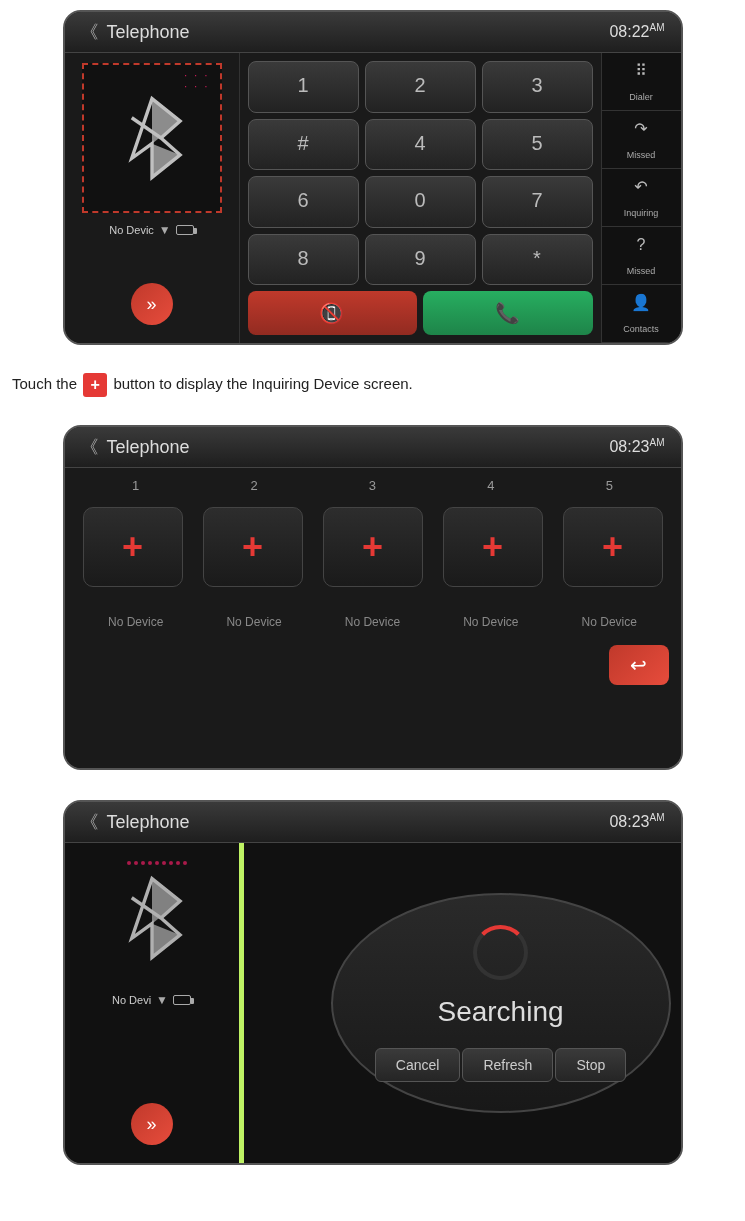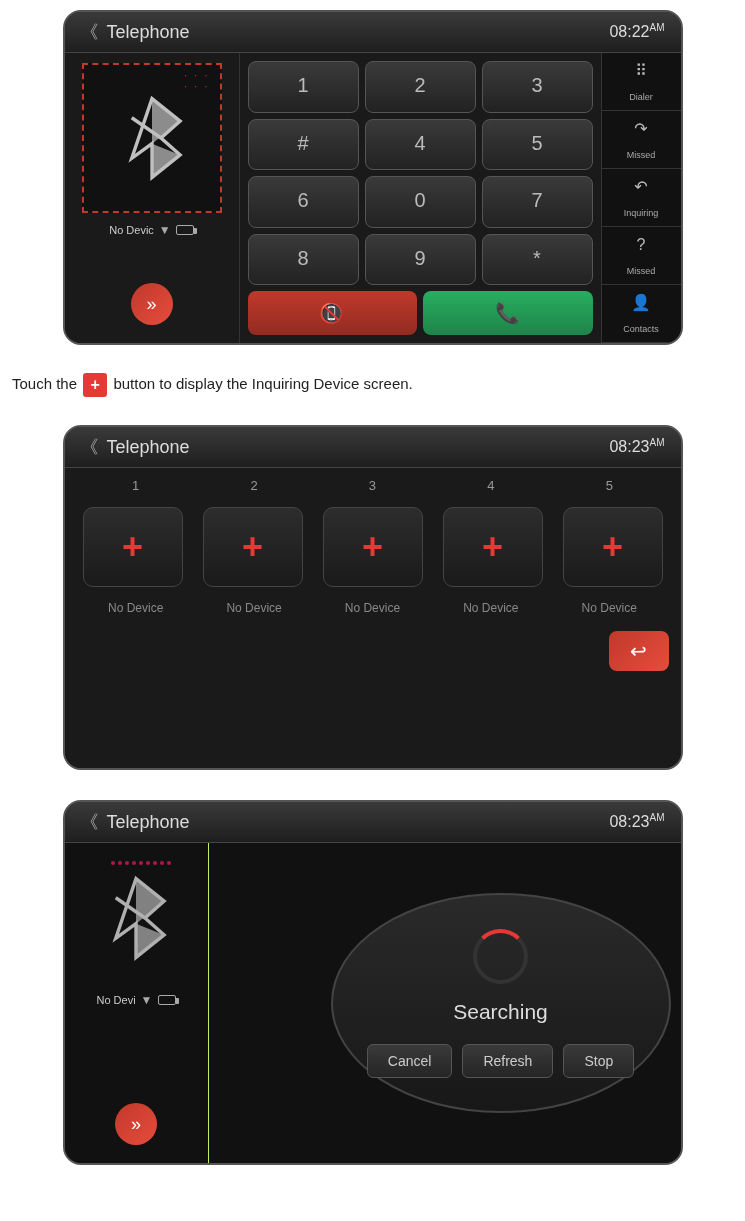--- a/index.html
+++ b/index.html
@@ -303,21 +303,21 @@
     .plus-icon-large {
       color: #e53935;
       font-size: 36px;
       font-weight: bold;
       line-height: 1;
     }
 
     .device-labels-row {
       display: flex;
       justify-content: space-around;
-      margin-top: 6px;
+      margin-top: 20px;
     }
 
     .device-label {
       color: #888;
       font-size: 12px;
       text-align: center;
       width: 100px;
     }
 
     .screen2-footer {
@@ -341,26 +341,26 @@
 
     
     .screen3-body {
       background: #111;
       display: flex;
       min-height: 320px;
       position: relative;
     }
 
     .screen3-left {
-      width: 144px;
+      width: 179px;
       display: flex;
       flex-direction: column;
       align-items: center;
       padding: 10px;
-      border-right: 1px solid #bef264;
+      border-right: 5px solid #bef264;
     }
 
     .screen3-bluetooth {
       width: 110px;
       height: 130px;
       display: flex;
       align-items: center;
       justify-content: center;
       position: relative;
     }
@@ -424,27 +424,27 @@
       margin-bottom: 16px;
     }
 
     @keyframes spin {
       0% { transform: rotate(0deg); }
       100% { transform: rotate(360deg); }
     }
 
     .searching-text {
       color: #ddd;
-      font-size: 21px;
+      font-size: 28px;
       margin-bottom: 20px;
     }
 
     .searching-buttons {
       display: flex;
-      gap: 10px;
+      gap: 2px;
       align-items: flex-end;
     }
 
     .search-action-btn {
       background: linear-gradient(180deg, #3a3a3a, #252525);
       border: 1px solid #555;
       border-radius: 6px;
       color: #ccc;
       font-size: 14px;
       padding: 8px 20px;

